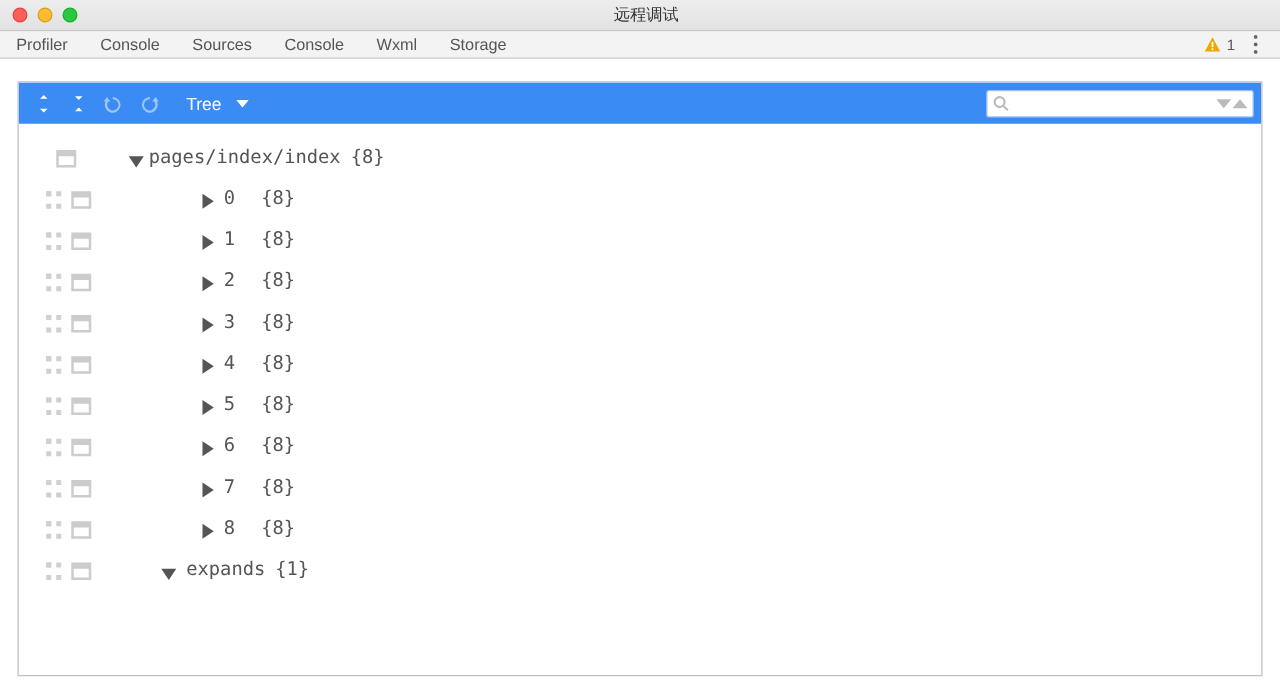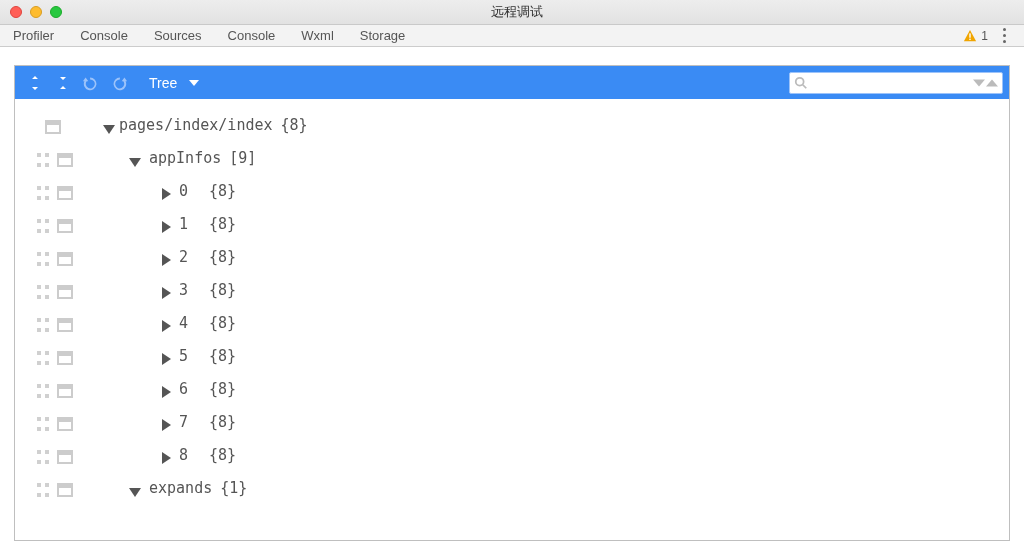--- a/index.html
+++ b/index.html
@@ -155,31 +155,20 @@
             <span></span>
             <span class="sheet"></span>
           </div>
         <div class="d0">
             <span class="disc down"></span>
           </div>
         <span class="key">pages/index/index</span>
         <span class="size">{8}</span>
       </div>
 
-      <div class="row">
-        <div class="gut">
-            <span class="drag"></span>
-            <span class="sheet"></span>
-          </div>
-        <div class="d1">
-            <span class="disc down"></span>
-          </div>
-        <span class="key">appInfos</span>
-        <span class="size">[9]</span>
-      </div>
 
       <div class="row">
         <div class="gut">
             <span class="drag"></span>
             <span class="sheet"></span>
           </div>
         <div class="d2">
             <span class="disc right"></span>
           </div>
         <span class="idx">0</span>

